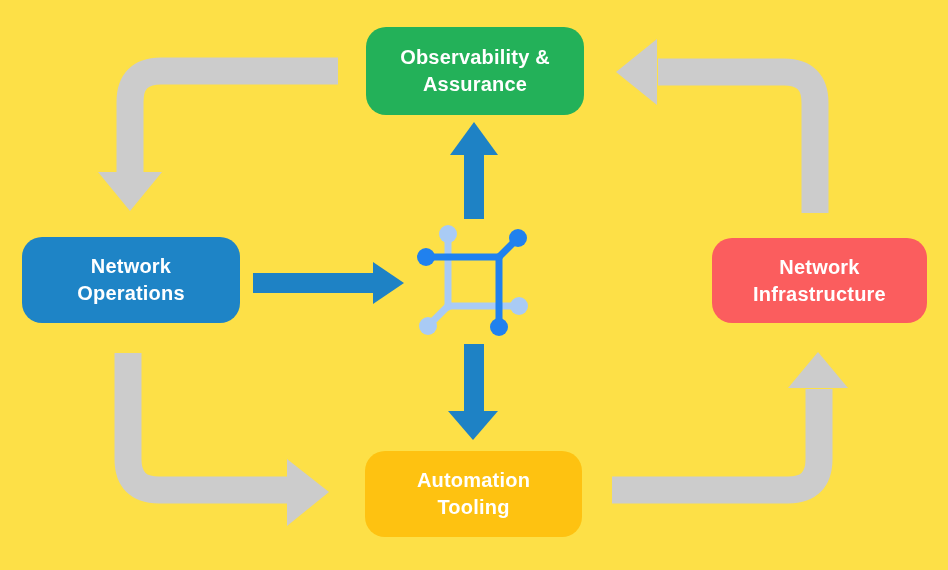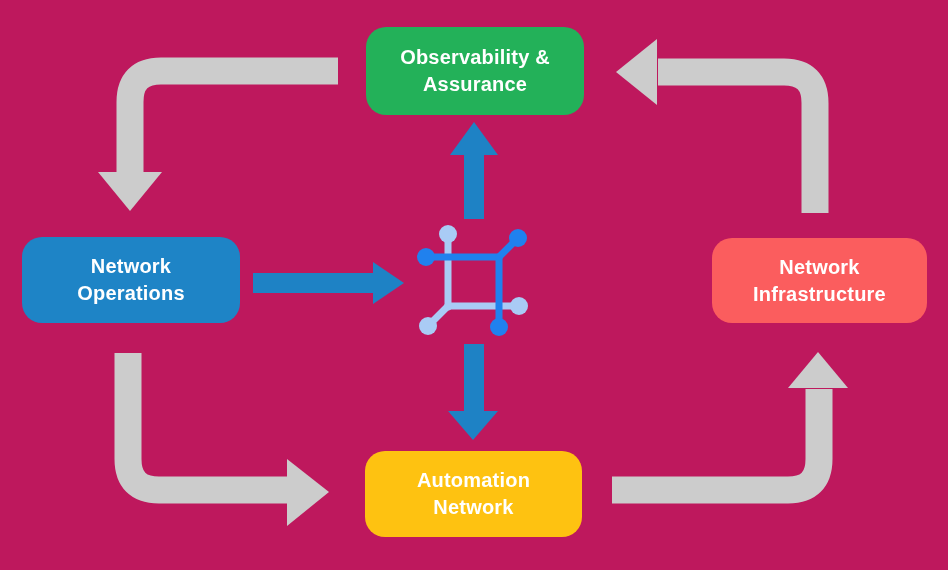--- a/index.html
+++ b/index.html
@@ -42,21 +42,21 @@
     position: absolute;
     left: 414px;
     top: 219px;
     width: 120px;
     height: 120px;
   }
 </style>
 </head>
 <body>
 
-<div class="canvas" style="background-color: #be185d;">
+<div class="canvas" style="background-color: #fde047;">
 
   <svg class="layer" viewBox="0 0 948 570" fill="none">
 
     <g>
       <path d="M 338,71 H 161 Q 130,71 130,102 V 173" stroke-width="27" stroke="#cccccc"></path>
       <polygon points="98,172 162,172 130,211" fill="#cccccc"></polygon>
     </g>
 
     <g>
       <path d="M 128,353 V 459 Q 128,490 159,490 H 288" stroke-width="27" stroke="#cccccc"></path>
@@ -120,16 +120,16 @@
 Operations</span>
   </div>
 
   <div class="node node-infrastructure" style="background-color: rgb(251, 93, 94);">
     <span>Network
 Infrastructure</span>
   </div>
 
   <div class="node node-automation" style="background-color: rgb(254, 194, 17);">
     <span>Automation
-Network</span>
+Tooling</span>
   </div>
 
 </div>
 
 </body></html>

